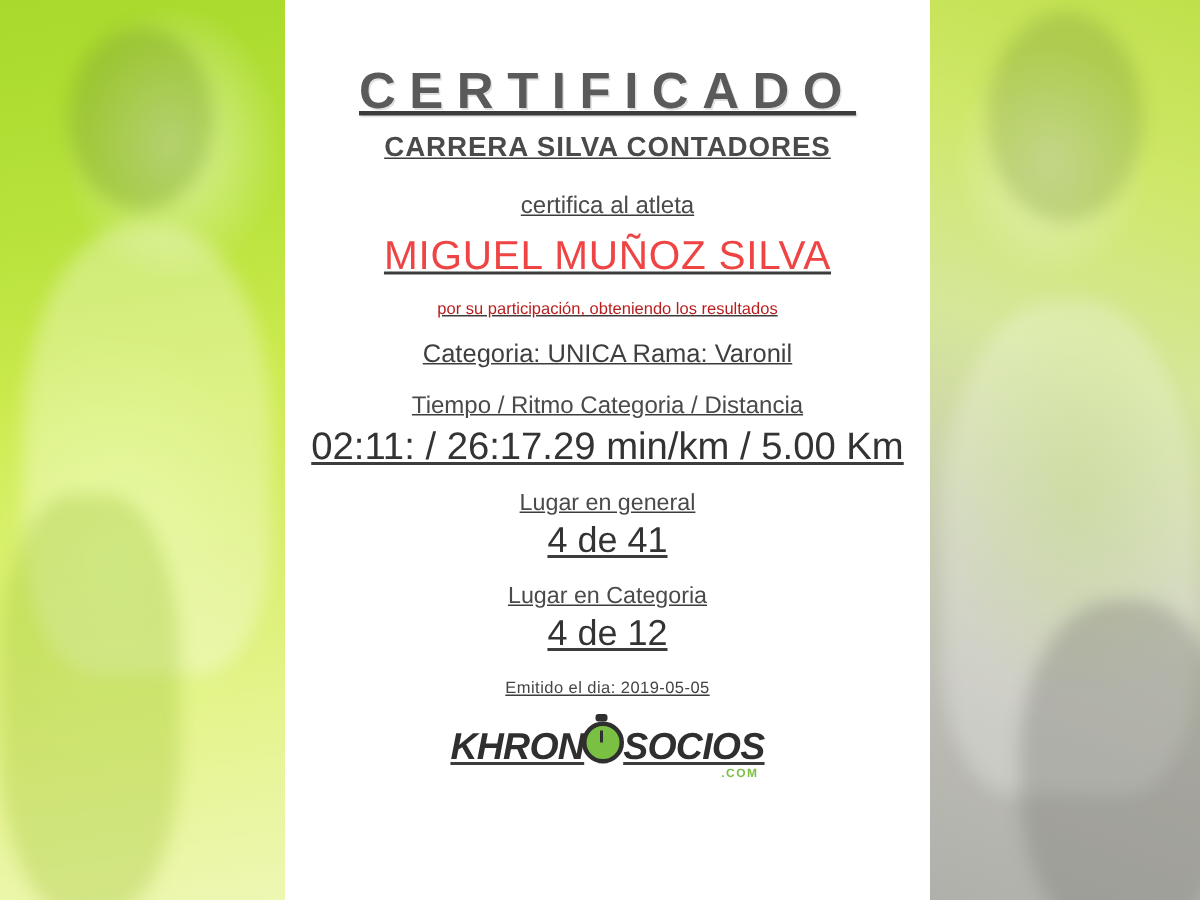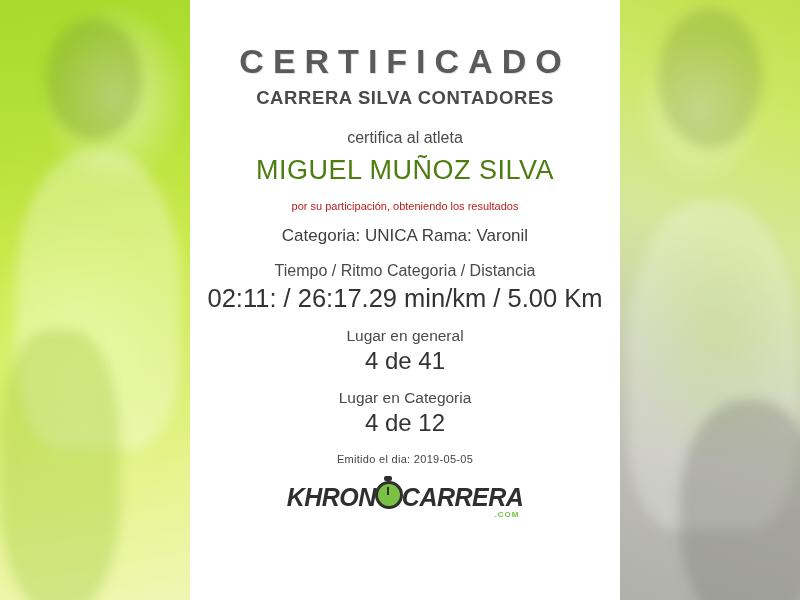--- a/index.html
+++ b/index.html
@@ -81,20 +81,21 @@
 
   
   .content {
     position: absolute;
     left: 190px;
     top: 0;
     width: 430px;
     height: 600px;
     text-align: center;
     color: #3c3c3c;
+    text-decoration: underline;
   }
   .title {
     margin-top: 42px;
     font-size: 34px;
     font-weight: bold;
     letter-spacing: 9px;
     color: #5a5a5a;
     text-shadow: 1px 1px 0 rgba(0,0,0,0.12);
   }
   .subtitle {
@@ -105,21 +106,21 @@
     color: #4a4a4a;
   }
   .certifies {
     margin-top: 20px;
     font-size: 16px;
     color: #4a4a4a;
   }
   .athlete {
     margin-top: 8px;
     font-size: 27px;
-    color: #4d7c0f;
+    color: #ef4444;
     letter-spacing: 0.5px;
   }
   .participation {
     margin-top: 14px;
     font-size: 11px;
     color: #b91c1c;
   }
   .category {
     margin-top: 14px;
     font-size: 17px;
@@ -249,19 +250,19 @@
 
     <div class="place-value">4 de 41</div>
 
     <div class="place-label">Lugar en Categoria</div>
     <div class="place-value">4 de 12</div>
 
     <div class="issued">Emitido el dia: 2019-05-05</div>
 
     <div class="logo-wrap">
       <div class="logo-text">
-        <span>KHRON</span><span class="logo-stopwatch"></span><span>CARRERA</span>
+        <span>KHRON</span><span class="logo-stopwatch"></span><span>SOCIOS</span>
         <span class="logo-dotcom">.COM</span>
       </div>
     </div>
 
   </div>
 </div>
 
 </body></html>

